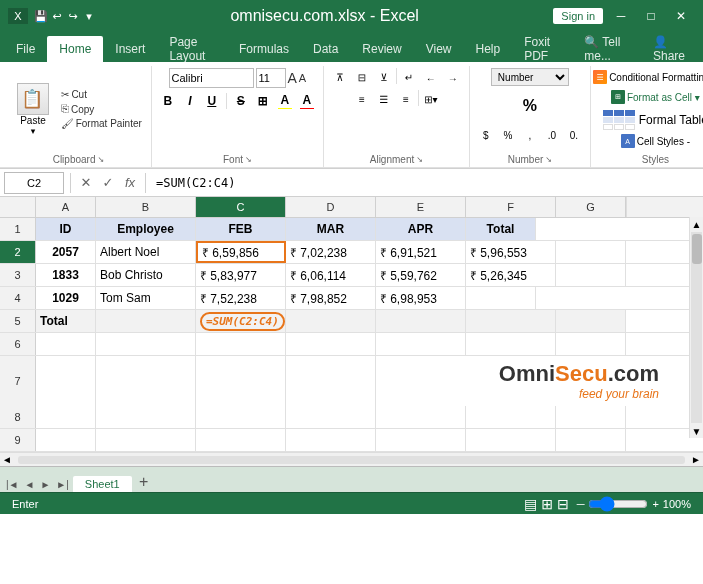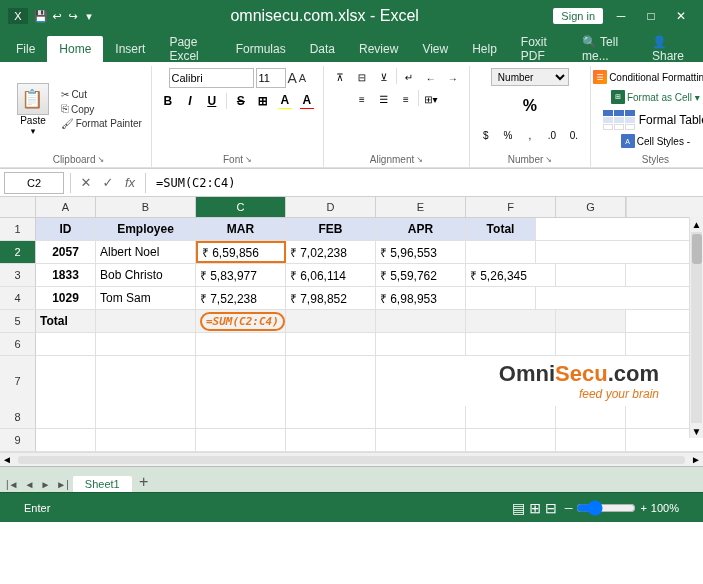--- a/index.html
+++ b/index.html
@@ -87,21 +87,21 @@
     .row-header.selected { background: #217346; color: white; }
     .cell { display: flex; align-items: center; border-right: 1px solid #e0e0e0; height: 22px; font-size: 12px; padding: 0 4px; overflow: hidden; white-space: nowrap; background: #fff; }
     .cell.active { border: 2px solid #e8751a !important; background: #fff; }
     .cell.header-cell { background: #d9e1f2; font-weight: bold; text-align: center; justify-content: center; }
     .cell.id-cell { font-weight: bold; text-align: center; justify-content: center; }
     .cell.total-row { background: #f2f2f2; font-weight: bold; }
     .cell.formula-cell { color: #333; }
     .formula-highlight { border: 2px solid #e8751a; padding: 1px 4px; border-radius: 10px; color: #e8751a; font-style: italic; font-family: 'Consolas', monospace; font-size: 11px; }
 
     
-    .status-bar { height: 30px; background: #217346; color: white; display: flex; align-items: center; padding: 0 24px; font-size: 11px; justify-content: space-between; border-top: 1px solid #1a5c38; }
+    .status-bar { height: 22px; background: #217346; color: white; display: flex; align-items: center; padding: 0 12px; font-size: 11px; justify-content: space-between; border-top: 1px solid #1a5c38; }
     .status-left { display: flex; align-items: center; gap: 8px; }
     .status-right { display: flex; align-items: center; gap: 8px; }
     .sheet-tab { background: white; color: #217346; padding: 2px 12px; font-size: 11px; cursor: pointer; border-radius: 2px 2px 0 0; font-weight: 500; }
     .sheet-tabs-area { background: #d6e4da; height: 26px; display: flex; align-items: flex-end; padding: 0 4px; gap: 2px; border-top: 1px solid #bbb; }
     .sheet-tab-add { width: 20px; height: 20px; display: flex; align-items: center; justify-content: center; cursor: pointer; color: #555; font-size: 16px; border-radius: 2px; }
     .sheet-nav-btn { font-size: 10px; color: #555; cursor: pointer; padding: 2px; }
     .zoom-control { display: flex; align-items: center; gap: 4px; }
     .zoom-slider { width: 60px; }
     .view-btns { display: flex; gap: 4px; }
     .view-btn { font-size: 14px; cursor: pointer; color: white; }
@@ -138,21 +138,21 @@
       <span class="win-ctrl close">✕</span>
     </div>
   </div>
 </div>
 
 <div class="ribbon">
   <div class="ribbon-tabs">
     <div class="ribbon-tab">File</div>
     <div class="ribbon-tab active">Home</div>
     <div class="ribbon-tab">Insert</div>
-    <div class="ribbon-tab">Page Excel</div>
+    <div class="ribbon-tab">Page Layout</div>
     <div class="ribbon-tab">Formulas</div>
     <div class="ribbon-tab">Data</div>
     <div class="ribbon-tab">Review</div>
     <div class="ribbon-tab">View</div>
     <div class="ribbon-tab">Help</div>
     <div class="ribbon-tab">Foxit PDF</div>
     <div class="ribbon-tab">🔍 Tell me...</div>
     <div class="ribbon-tab">👤 Share</div>
   </div>
 
@@ -335,33 +335,34 @@
     <div class="col-header col-e">E</div>
     <div class="col-header col-f">F</div>
     <div class="col-header col-g">G</div>
     <div style="width:14px;background:#f2f2f2;border-left:1px solid #ddd;"></div>
   </div>
 
   <div class="grid-row">
     <div class="row-header">1</div>
     <div class="cell col-a header-cell">ID</div>
     <div class="cell col-b header-cell">Employee</div>
+    <div class="cell col-d header-cell">FEB</div>
     <div class="cell col-e header-cell">MAR</div>
-    <div class="cell col-d header-cell">FEB</div>
     <div class="cell col-f header-cell">APR</div>
     <div class="cell col-g header-cell">Total</div>
     <div style="width:14px;"></div>
   </div>
 
   <div class="grid-row">
     <div class="row-header selected">2</div>
     <div class="cell col-a id-cell">2057</div>
     <div class="cell col-b">Albert Noel</div>
     <div class="cell col-c active">₹ 6,59,856</div>
     <div class="cell col-d">₹ 7,02,238</div>
+    <div class="cell col-e">₹ 6,91,521</div>
     <div class="cell col-f">₹ 5,96,553</div>
     <div class="cell col-g"></div>
     <div style="width:14px;"></div>
   </div>
 
   <div class="grid-row">
     <div class="row-header">3</div>
     <div class="cell col-a id-cell">1833</div>
     <div class="cell col-b">Bob Christo</div>
     <div class="cell col-c">₹ 5,83,977</div>

